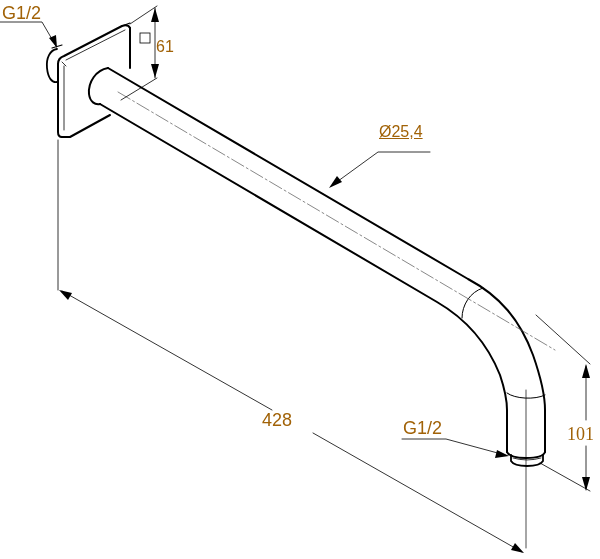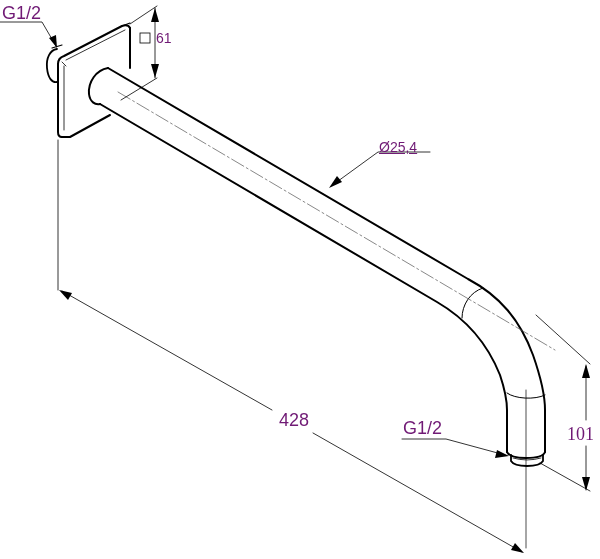--- a/index.html
+++ b/index.html
@@ -1,18 +1,18 @@
 <!DOCTYPE html>
 <html><head>
 <meta charset="utf-8">
 <style>
   html, body { margin: 0; padding: 0; background: #ffffff; }
   body { width: 600px; height: 559px; position: relative; overflow: hidden; font-family: "Liberation Sans", sans-serif; }
   #drawing { position: absolute; left: 0; top: 0; }
-  .lbl { position: absolute; font-family: "Liberation Sans", sans-serif; color: #701a75; white-space: nowrap; line-height: 1; }
+  .lbl { position: absolute; font-family: "Liberation Sans", sans-serif; color: #a16207; white-space: nowrap; line-height: 1; }
 </style>
 </head>
 <body>
 
 <svg id="drawing" width="600" height="559" viewBox="0 0 600 559" xmlns="http://www.w3.org/2000/svg">
   <g fill="none" stroke="#000" stroke-linecap="round" stroke-linejoin="round">
 
     <g>
       <path d="M57,49 C50,50 46,58 47,68 C48,78 52,83 57,82" stroke-width="1.8"></path>
       <path d="M52,48 L62,45" stroke-width="1.2"></path>
@@ -88,17 +88,17 @@
     <polygon points="586,491 582,477 590,477"></polygon>
     <polygon points="57,48 49,38 56,35"></polygon>
     <polygon points="329,188 337,176 342,182"></polygon>
     <polygon points="509,456 495,458 497,450"></polygon>
   </g>
 
   <rect x="140" y="33" width="10" height="10" fill="none" stroke="#000" stroke-width="0.8"></rect>
 </svg>
 
 <div class="lbl" style="left:2px; top:4px; font-size:18px;">G1/2</div>
-<div class="lbl" style="left:156px; top:31px; font-size:14px;">61</div>
-<div class="lbl" style="left:379px; top:140px; font-size:14px;text-decoration:underline;">Ø25,4</div>
-<div class="lbl" style="left:279px; top:411px; font-size:18px;">428</div>
+<div class="lbl" style="left:156px; top:39px; font-size:16px;">61</div>
+<div class="lbl" style="left:379px; top:124px; font-size:16px;text-decoration:underline;">Ø25,4</div>
+<div class="lbl" style="left:262px; top:411px; font-size:18px;">428</div>
 <div class="lbl" style="left:403px; top:419px; font-size:18px;">G1/2</div>
 <div class="lbl" style="left:567px; top:425px; font-size:18px;font-family:Liberation Serif, serif;">101</div>
 
 </body></html>

